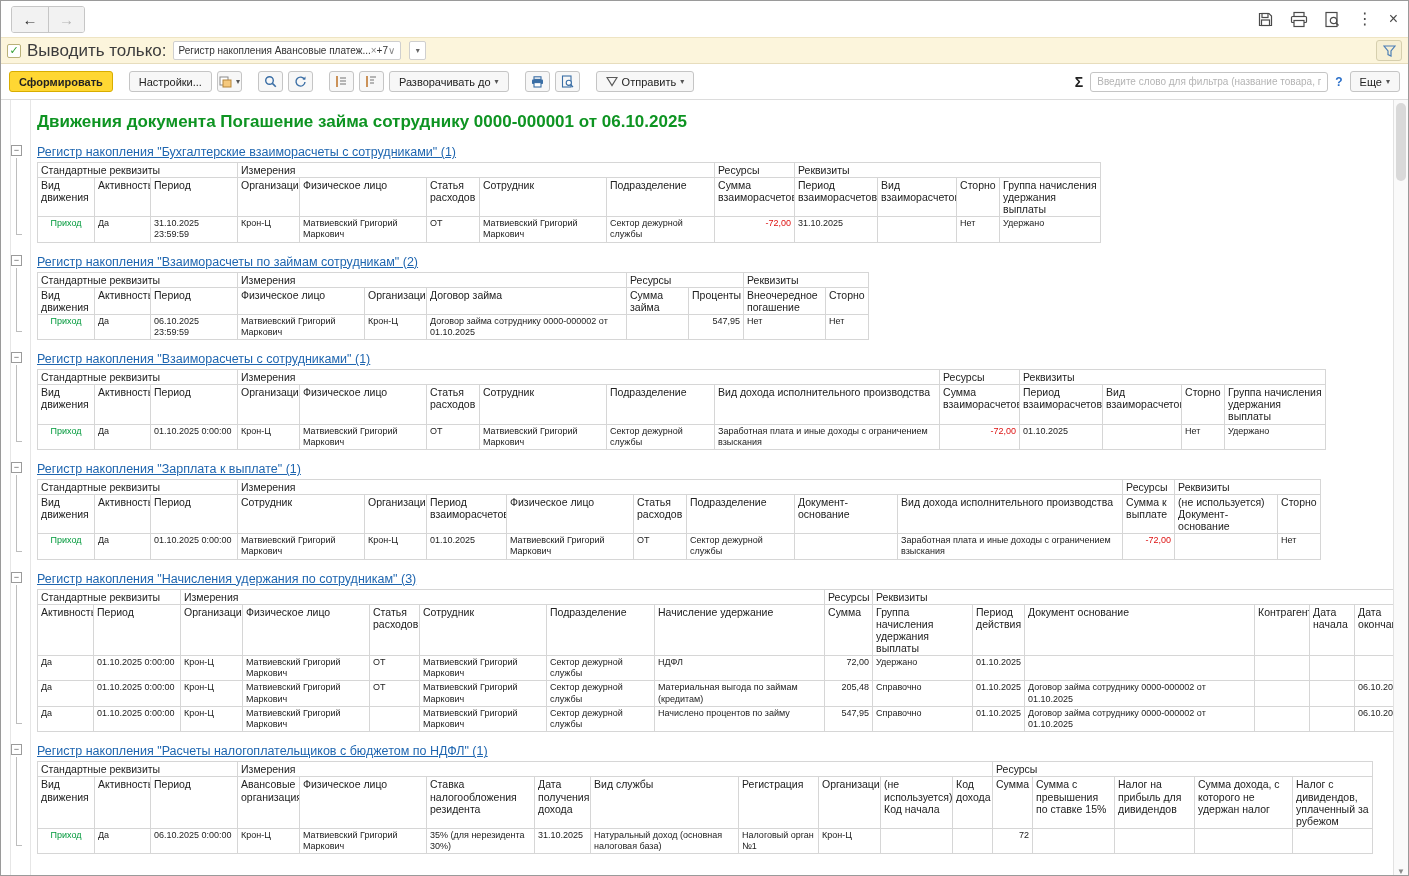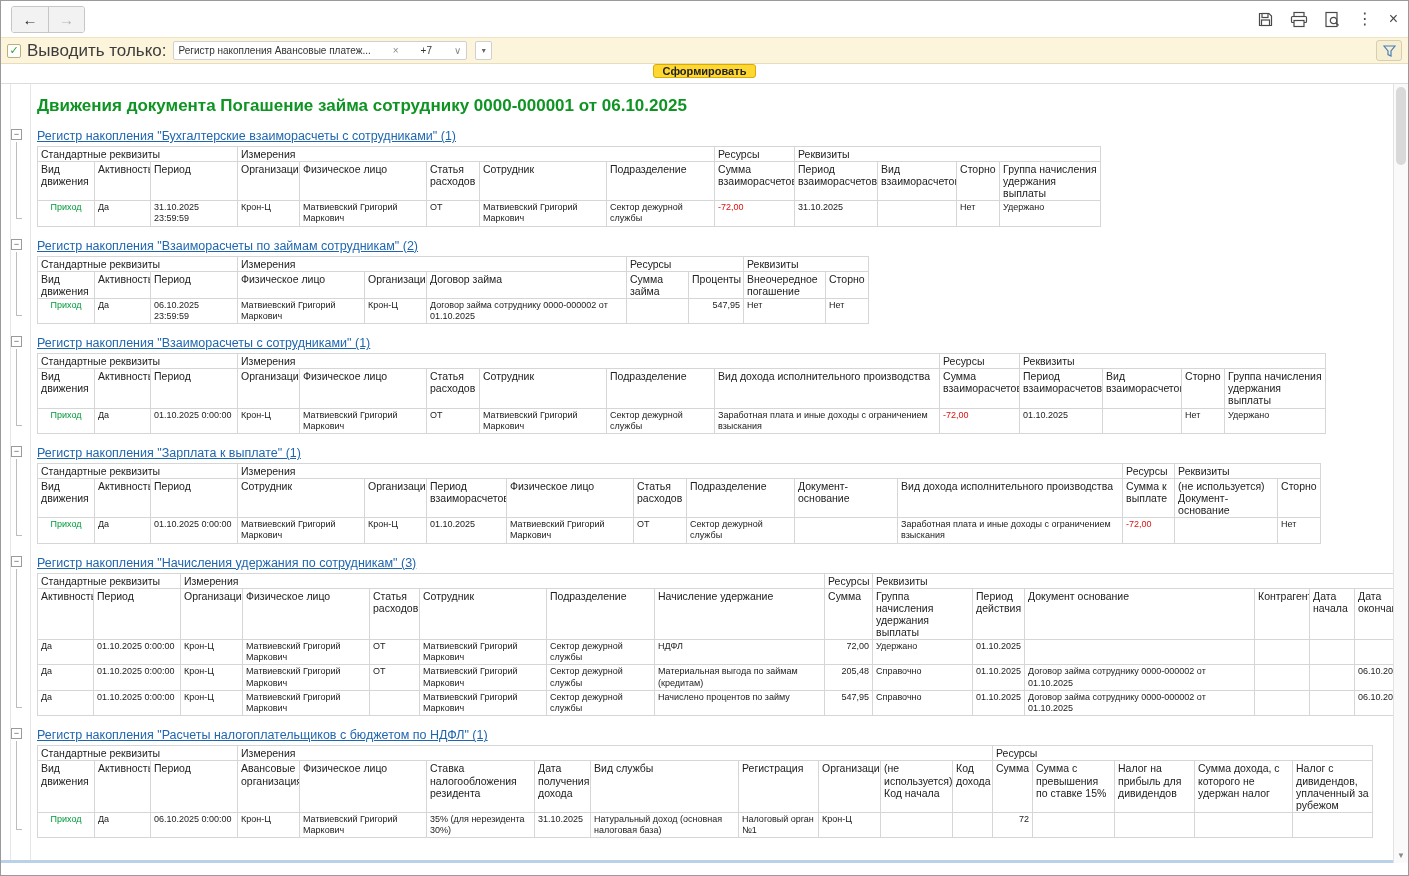--- a/index.html
+++ b/index.html
@@ -21,31 +21,31 @@
   .tb-icons { margin-left:auto; display:flex; align-items:center; gap:16px; color:#4a4a4a; }
   .tb-icons .glyph { font-size:16px; line-height:1; cursor:pointer; color:#4a4a4a; }
   .tb-icons svg { display:block; cursor:pointer; }
   
   .filterbar { height:27px; background:#fcf5dc; border-top:1px solid #eee4c3; border-bottom:1px solid #e7ddbd;
                display:flex; align-items:center; padding:0 6px; gap:6px; }
   .chk { width:14px; height:14px; background:#fff; border:1px solid #b9b179; border-radius:2px;
          display:flex; align-items:center; justify-content:center; font-size:11px; color:#2f9e32; cursor:pointer; }
   .flt-label { font-size:17px; color:#3c3c3c; }
   .combo { height:19px; background:#fff; border:1px solid #cfcfcf; border-radius:2px;
-           display:flex; align-items:center; font-size:10px; padding:0 5px; gap:22px; color:#333; cursor:pointer; }
+           display:flex; align-items:center; font-size:10px; padding:0 5px; gap:0; color:#333; cursor:pointer; }
   .combo .x { color:#8a8a8a; font-size:10px; }
   .combo .more { color:#333; }
   .combo-dd { width:17px; height:19px; border:1px solid #cfcfcf; border-radius:2px; background:#fff;
               display:flex; align-items:center; justify-content:center; font-size:8px; color:#666;
               margin-left:2px; cursor:pointer; }
   .funnel-btn { margin-left:auto; width:26px; height:21px; border:1px solid #d6cfae; border-radius:3px;
                 background:#f6efd4; display:flex; align-items:center; justify-content:center; cursor:pointer; }
   
-  .toolbar { height:20px; display:flex; align-items:center; gap:5px; padding:0 8px;
-             border-bottom:1px solid #dcdcdc; background:#fff;flex-direction:column; }
+  .toolbar { height:36px; display:flex; align-items:center; gap:5px; padding:0 8px;
+             border-bottom:1px solid #dcdcdc; background:#fff; }
   .btn { height:21px; border:1px solid #c5c5c5; border-radius:3px; background:#f7f7f7;
          font-size:11px; color:#222; padding:0 9px; display:inline-flex; align-items:center; gap:4px;
          white-space:nowrap; cursor:pointer; font-family:inherit; }
   .btn-primary { background:#ffd733; border-color:#d8ad00; font-weight:bold; }
   .icon-btn { width:25px; padding:0; justify-content:center; }
   .caret { font-size:8px; color:#555; }
   .tool-gap { width:6px; }
   .spacer { flex:1; }
   .sigma { font-size:14px; color:#222; font-weight:bold; padding:0 2px; }
   .quick-search { width:238px; height:20px; border:1px solid #c5c5c5; border-radius:3px;
@@ -69,21 +69,21 @@
                border-left:1px solid #bdbdbd; border-bottom:1px solid #bdbdbd; }
   .sec-link { font-size:12.5px; color:#1f66b0; text-decoration:underline; cursor:pointer; display:inline-block; margin-bottom:3px; white-space:nowrap; }
   table.reg { border-collapse:collapse; table-layout:fixed; background:#fff; }
   .reg th, .reg td { border:1px solid #d6d6d6; padding:1px 3px; vertical-align:top;
                      overflow:hidden; text-align:left; font-weight:normal; }
   .reg th.gh { font-size:10.5px; height:15px; white-space:nowrap; color:#222; }
   .reg th.ch { font-size:10.5px; color:#222; line-height:1.15; }
   .reg td { font-size:9px; color:#222; line-height:1.25; height:14px; }
   td.c-in  { color:#00993b; text-align:center; }
   td.c-out { color:#dd1111; text-align:center; }
-  td.c-neg { color:#dd1111; }
+  td.c-neg { color:#dd1111; text-align:right; }
   td.c-num { text-align:right; }
 </style>
 </head>
 <body>
 
 <div class="titlebar">
   <div class="nav-group">
     <div class="nav-btn back">←</div>
     <div class="nav-btn fwd">→</div>
   </div>

